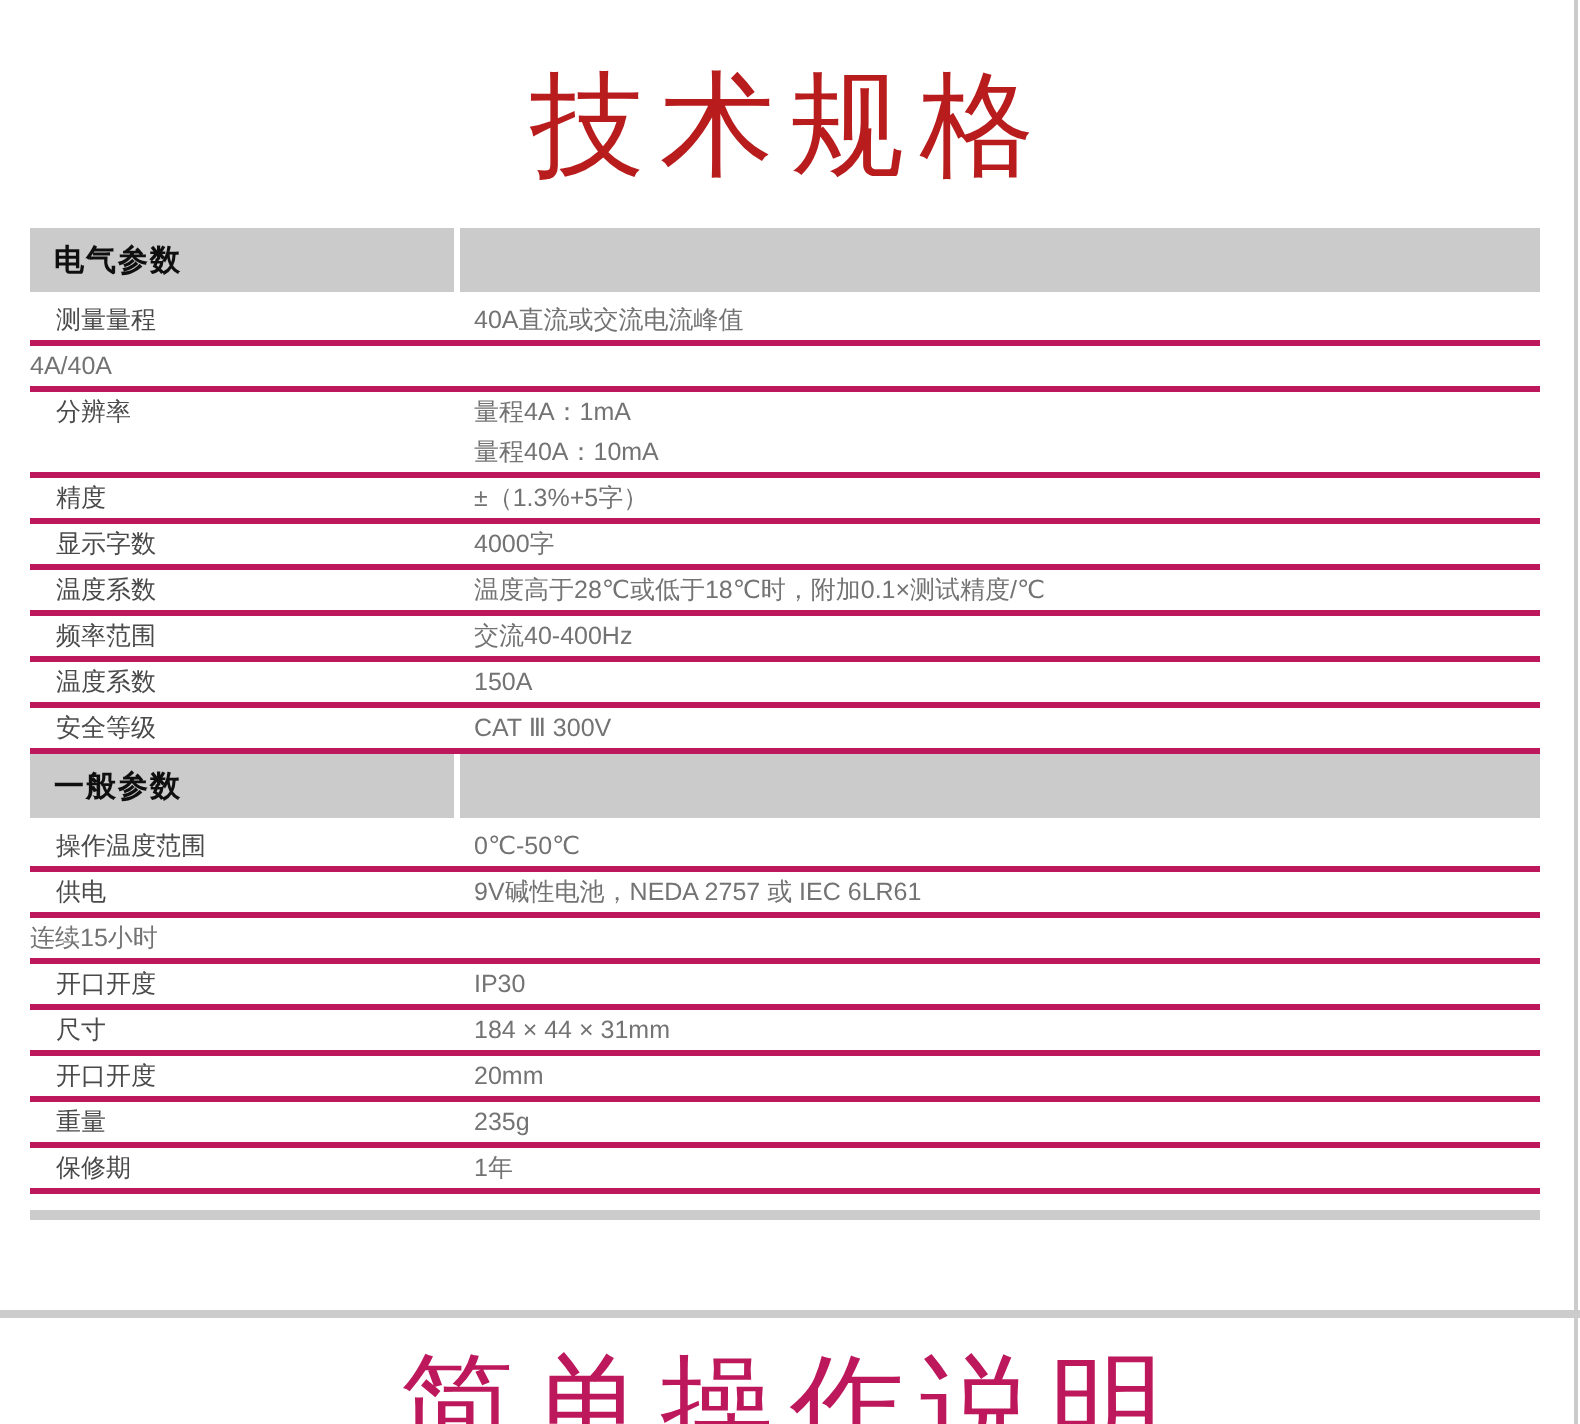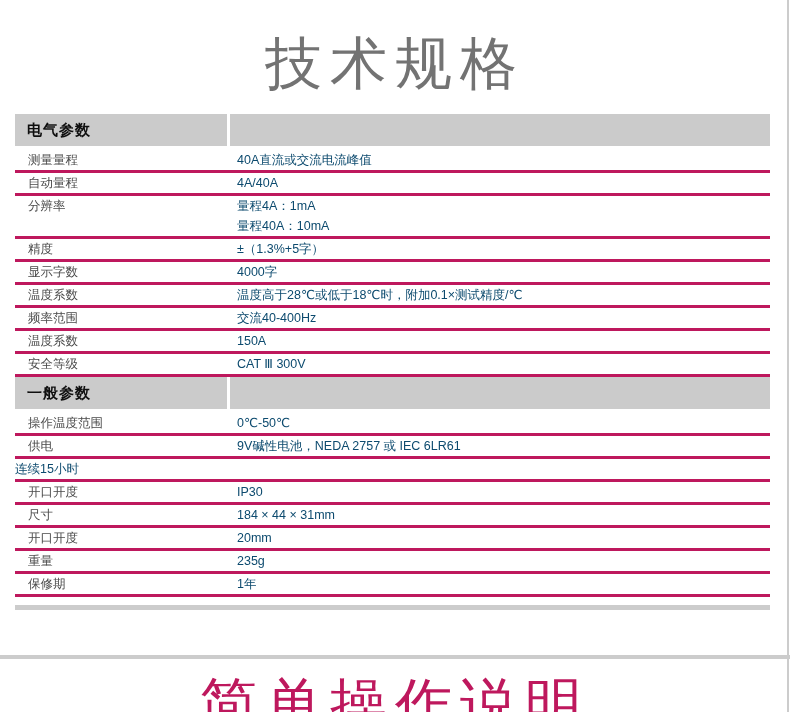--- a/index.html
+++ b/index.html
@@ -67,21 +67,21 @@
     border-bottom: 3px solid #be185d;
   }
   .spec-row .cell.label {
     width: 209px;
     padding-left: 13px;
     line-height: 20px;
     color: #4a4a4a;
   }
   .spec-row .cell.value {
     flex: 1;
-    color: #0c4a6e;
+    color: #737373;
   }
   .spec-row .value-line { line-height: 20px; }
 
   .table-footer-bar {
     margin: 8px 0 0 15px;
     width: 755px;
     height: 5px;
     background: #cccccc;
   }
   .page-divider {
@@ -89,39 +89,38 @@
     width: 790px;
     height: 4px;
     background: #cccccc;
   }
 </style>
 </head>
 <body>
 
 <div class="page">
 
-  <h1 class="big-title title-top" style="color: #737373;">技术规格</h1>
+  <h1 class="big-title title-top" style="color: #b91c1c;">技术规格</h1>
 
   <div class="spec-table" id="spec-table">
   <div class="spec-section">
     <div class="sec-header">
       <div class="hcell left">
         <span class="sec-title">电气参数</span>
       </div>
       <div class="hcell right"></div>
     </div>
     <div class="rows">
           <div class="spec-row">
             <div class="cell label">测量量程</div>
             <div class="cell value">
               <div class="value-line">40A直流或交流电流峰值</div>
             </div>
           </div>
           <div class="spec-row">
-            <div class="cell label">自动量程</div>
             <div class="cell value">
               <div class="value-line">4A/40A</div>
             </div>
           </div>
           <div class="spec-row">
             <div class="cell label">分辨率</div>
             <div class="cell value">
               <div class="value-line">量程4A：1mA</div>
               <div class="value-line">量程40A：10mA</div>
             </div>

